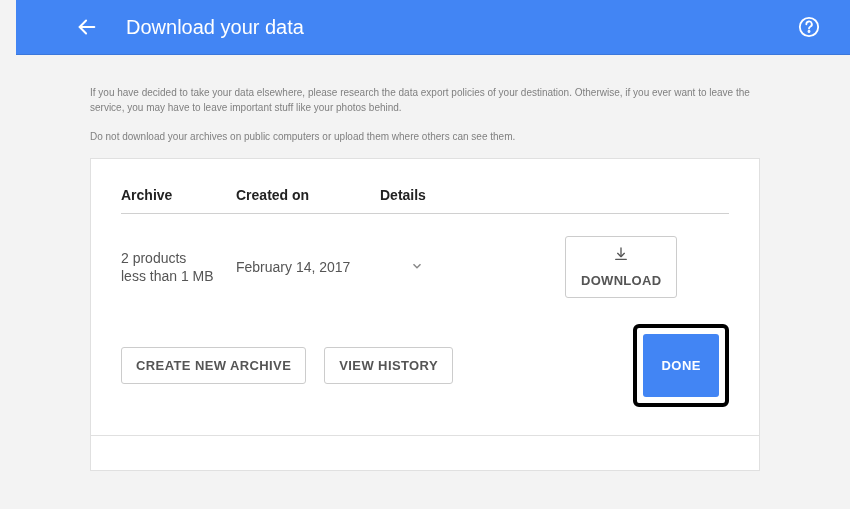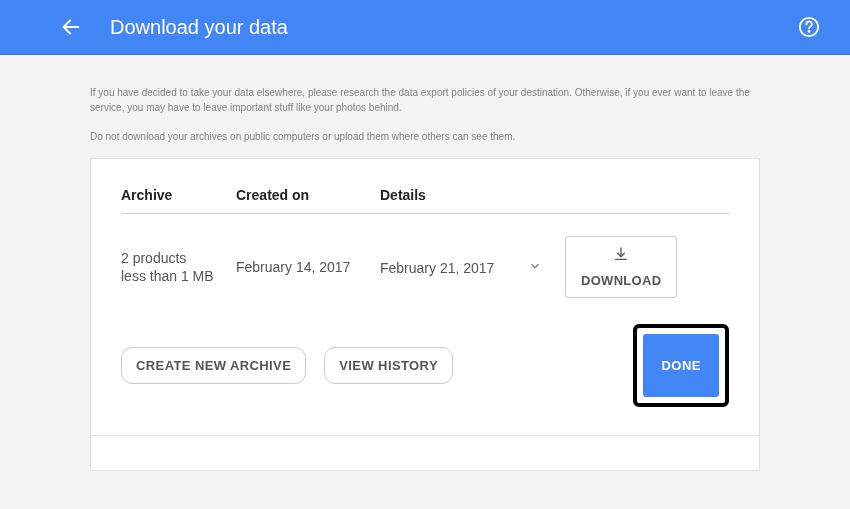--- a/index.html
+++ b/index.html
@@ -15,20 +15,21 @@
       overflow: hidden;
     }
     .header {
       background: #4285f4;
       height: 55px;
       display: flex;
       align-items: center;
       padding: 0 20px;
       position: relative;
       border-bottom: 1px solid rgba(0,0,0,0.1);
+      margin-left: 16px;
     }
     .back-arrow {
       color: #fff;
       cursor: pointer;
       margin-right: 28px;
       margin-left: 40px;
       display: flex;
       align-items: center;
     }
     .header-title {
@@ -121,21 +122,21 @@
     }
     .actions-row {
       display: flex;
       align-items: center;
       gap: 18px;
       padding-bottom: 10px;
     }
     .outline-btn {
       background: #fff;
       border: 1px solid #ccc;
-      border-radius: 11px;
+      border-radius: 3px;
       padding: 10px 14px;
       font-size: 13px;
       font-weight: bold;
       color: #555;
       cursor: pointer;
       letter-spacing: 0.4px;
     }
     .spacer { flex: 1; }
     .done-btn-wrap {
       border: 4px solid #000;
@@ -197,21 +198,20 @@
       <div class="th col-details">Details</div>
     </div>
 
     <div class="table-row">
       <div class="td col-archive archive-cell">
         <div class="archive-line">2 products</div>
         <div>less than 1 MB</div>
       </div>
       <div class="td col-created">February 14, 2017</div>
       <div class="td col-available">
-        <span>February 21, 2017</span>
         <span class="chevron">
           <svg width="14" height="14" viewBox="0 0 24 24" fill="none" stroke="currentColor" stroke-width="2.5">
               <polyline points="6 9 12 15 18 9"></polyline>
             </svg>
         </span>
       </div>
       <div class="td col-details">
         <button class="download-btn">
           <span>
             <svg viewBox="0 0 24 24" fill="none" stroke="#555" stroke-width="2" stroke-linecap="round" stroke-linejoin="round">

